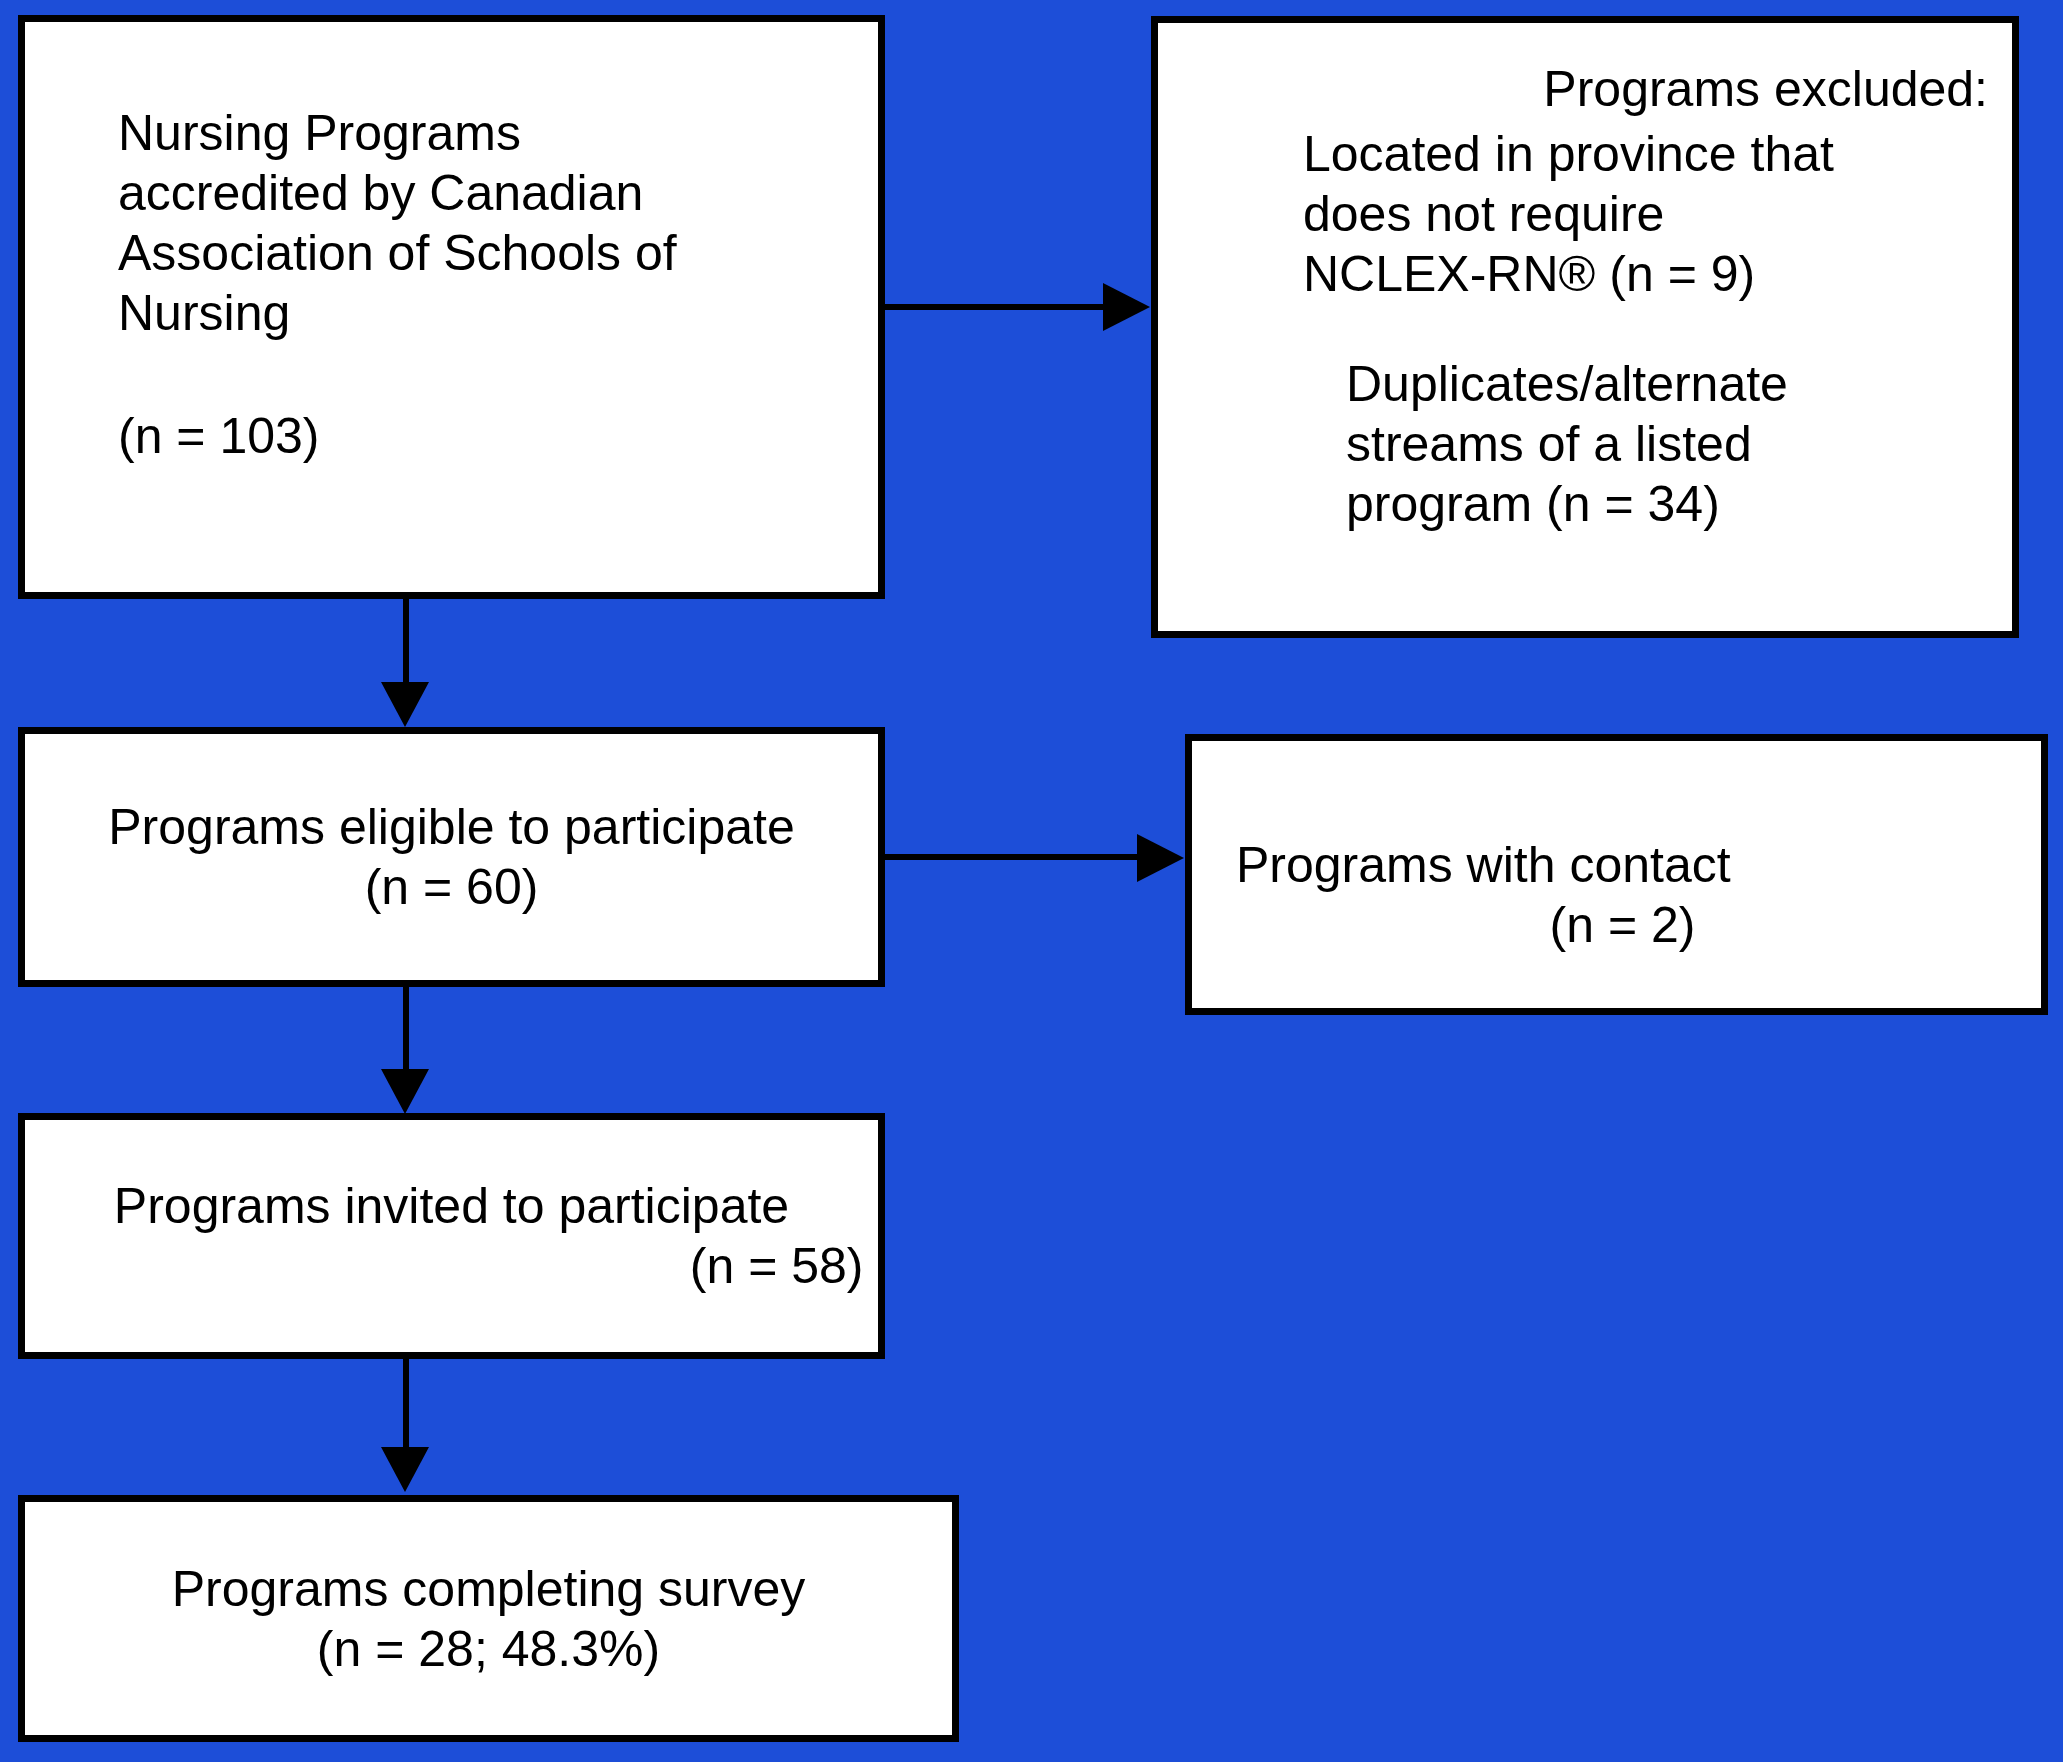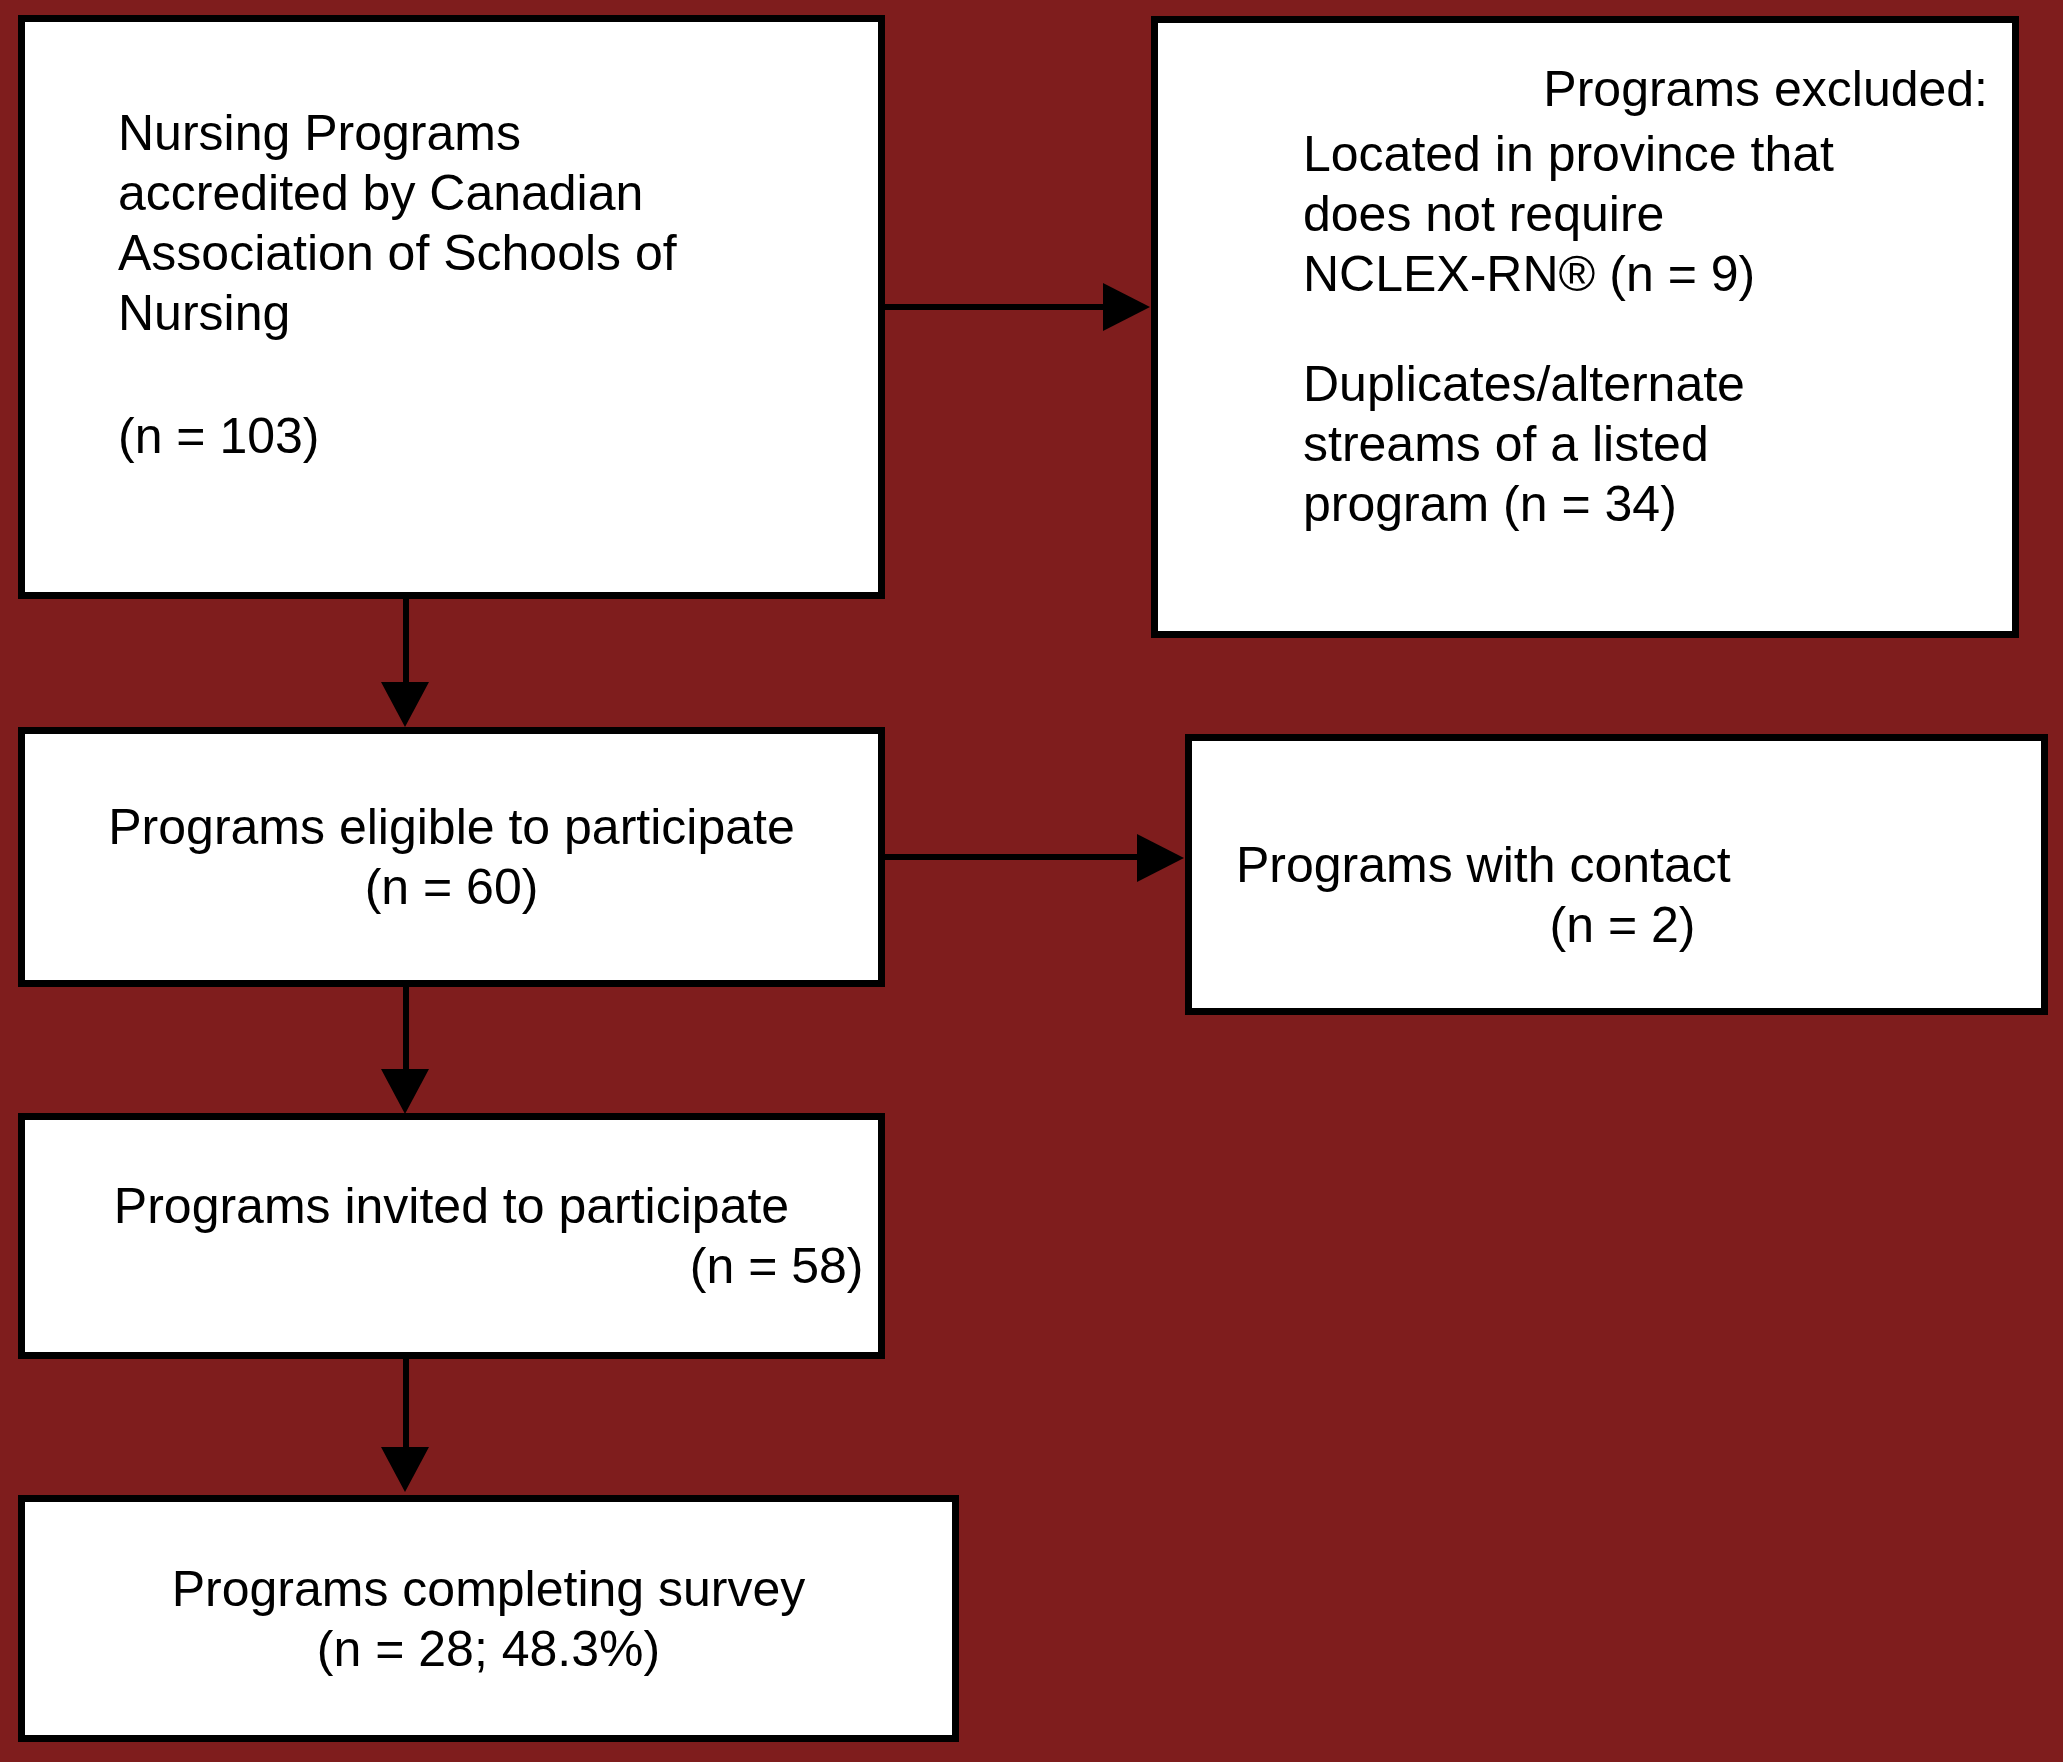--- a/index.html
+++ b/index.html
@@ -5,21 +5,21 @@
 <style>
   html, body {
     margin: 0;
     padding: 0;
     background: #ffffff;
   }
   #canvas {
     position: relative;
     width: 2064px;
     height: 1762px;
-    background: #7f1d1d;
+    background: #1d4ed8;
     font-family: "Liberation Sans", "DejaVu Sans", sans-serif;
     color: #000000;
     overflow: hidden;
   }
   .node {
     position: absolute;
     box-sizing: border-box;
     border: 7.3px solid #000000;
     background: #ffffff;
     display: flex;
@@ -57,21 +57,21 @@
   #box-excluded .heading {
     margin: 36px 0 0 0;
     padding: 0 24px 0 16px;
     text-align: right;
   }
   #box-excluded .item {
     margin: 4.8px 0 0 0;
     padding: 0 24px 0 145px;
     text-align: left;
   }
-  #box-excluded .item.second { margin-top: 50px; }
+  #box-excluded .item.second { margin-top: 50px; margin-left: 43px; }
 
   
   #box-eligible {
     left: 18px; top: 727px; width: 867px; height: 260px;
   }
   #box-eligible .l1 { text-align: center; padding: 0 14.5px; }
   #box-eligible .l2 { text-align: center; padding: 0 14.5px; }
 
   
   #box-nocontact {

